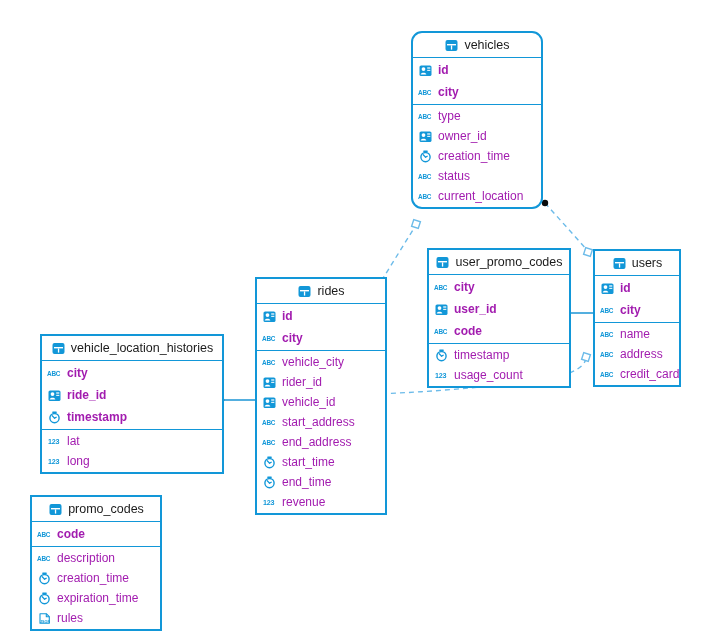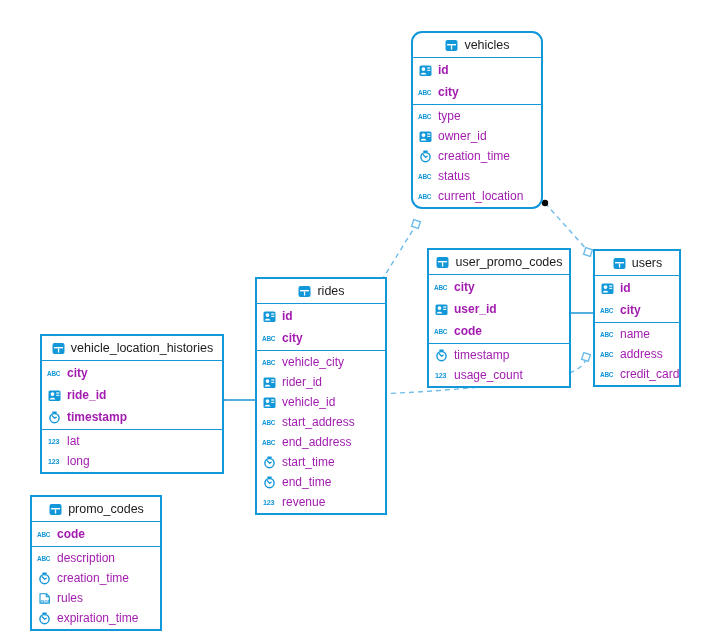--- a/index.html
+++ b/index.html
@@ -465,33 +465,33 @@
               <path d="M4.9 1.2 L8.1 1.2" stroke="#1297d8" stroke-width="1.5" stroke-linecap="round"></path>
               <path d="M6.5 7.1 L4.2 4.8" stroke="#1297d8" stroke-width="1.3" stroke-linecap="round"></path>
               <path d="M6.5 7.1 L8.2 6.2" stroke="#1297d8" stroke-width="1.3" stroke-linecap="round"></path>
             </svg>
           </span>
           <span class="col-label">creation_time</span>
         </div>
         <div class="row field">
           <span class="icon">
             <svg width="13" height="13" viewBox="0 0 13 13">
+              <circle cx="6.5" cy="7.1" r="4.6" fill="none" stroke="#1297d8" stroke-width="1.4"></circle>
+              <path d="M4.9 1.2 L8.1 1.2" stroke="#1297d8" stroke-width="1.5" stroke-linecap="round"></path>
+              <path d="M6.5 7.1 L4.2 4.8" stroke="#1297d8" stroke-width="1.3" stroke-linecap="round"></path>
+              <path d="M6.5 7.1 L8.2 6.2" stroke="#1297d8" stroke-width="1.3" stroke-linecap="round"></path>
+            </svg>
+          </span>
+          <span class="col-label">expiration_time</span>
+        </div>
+        <div class="row field">
+          <span class="icon">
+            <svg width="13" height="13" viewBox="0 0 13 13">
               <path d="M2 1.7 H8.3 L11.3 4.7 V11.3 H2 Z" fill="#fff" stroke="#1297d8" stroke-width="1.1" stroke-linejoin="round"></path>
               <path d="M8.3 1.7 V4.7 H11.3" fill="none" stroke="#1297d8" stroke-width="1.1" stroke-linejoin="round"></path>
               <text x="2" y="10.6" font-size="3.7" font-weight="bold" font-family="Liberation Sans,sans-serif" fill="#1297d8">JSON</text>
             </svg>
           </span>
           <span class="col-label">rules</span>
         </div>
-        <div class="row field">
-          <span class="icon">
-            <svg width="13" height="13" viewBox="0 0 13 13">
-              <circle cx="6.5" cy="7.1" r="4.6" fill="none" stroke="#1297d8" stroke-width="1.4"></circle>
-              <path d="M4.9 1.2 L8.1 1.2" stroke="#1297d8" stroke-width="1.5" stroke-linecap="round"></path>
-              <path d="M6.5 7.1 L4.2 4.8" stroke="#1297d8" stroke-width="1.3" stroke-linecap="round"></path>
-              <path d="M6.5 7.1 L8.2 6.2" stroke="#1297d8" stroke-width="1.3" stroke-linecap="round"></path>
-            </svg>
-          </span>
-          <span class="col-label">expiration_time</span>
-        </div>
       </div>
     </div>
   </div>
 
 </body></html>

